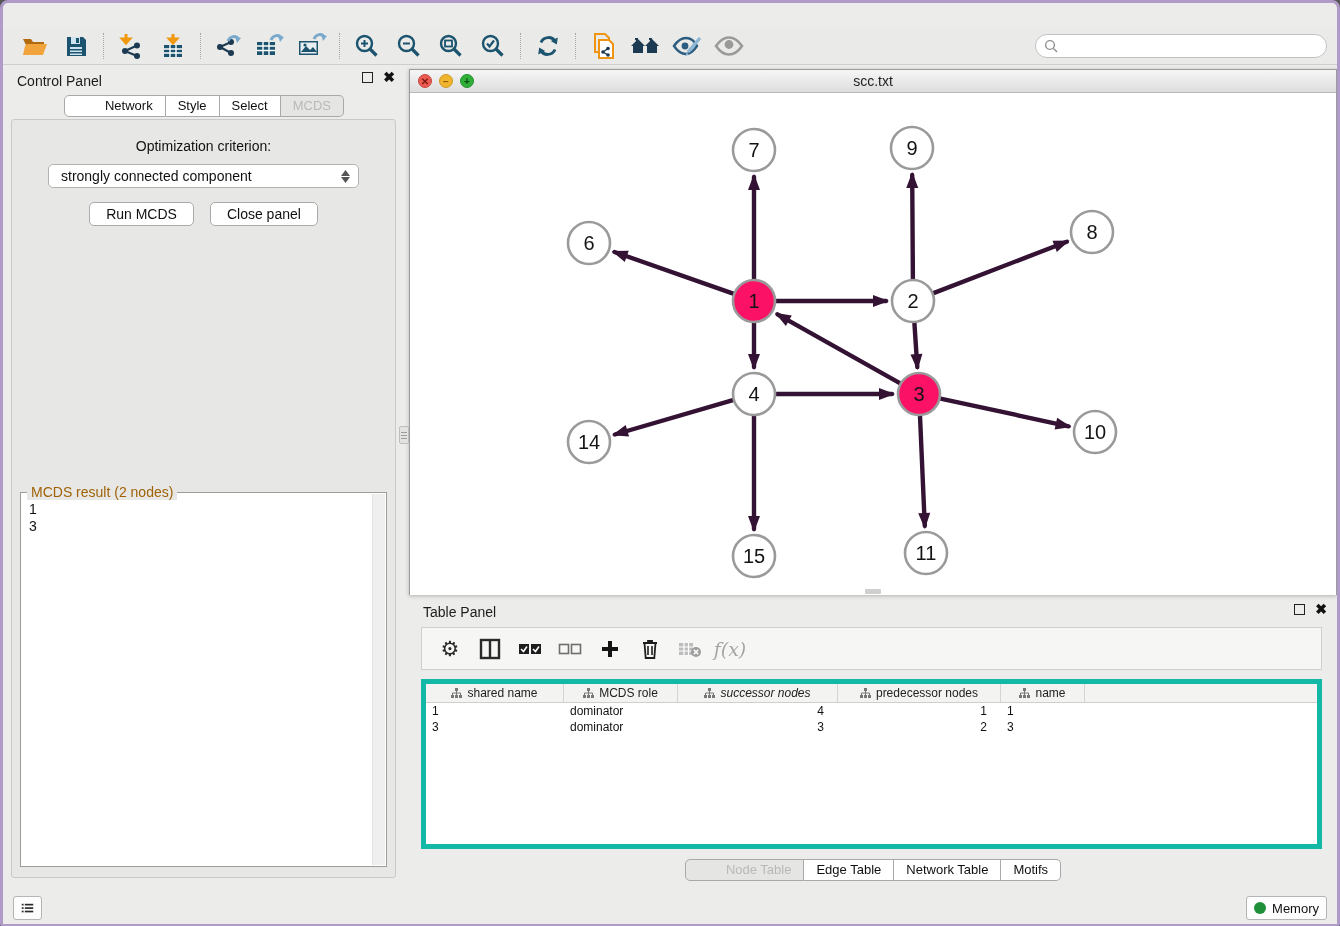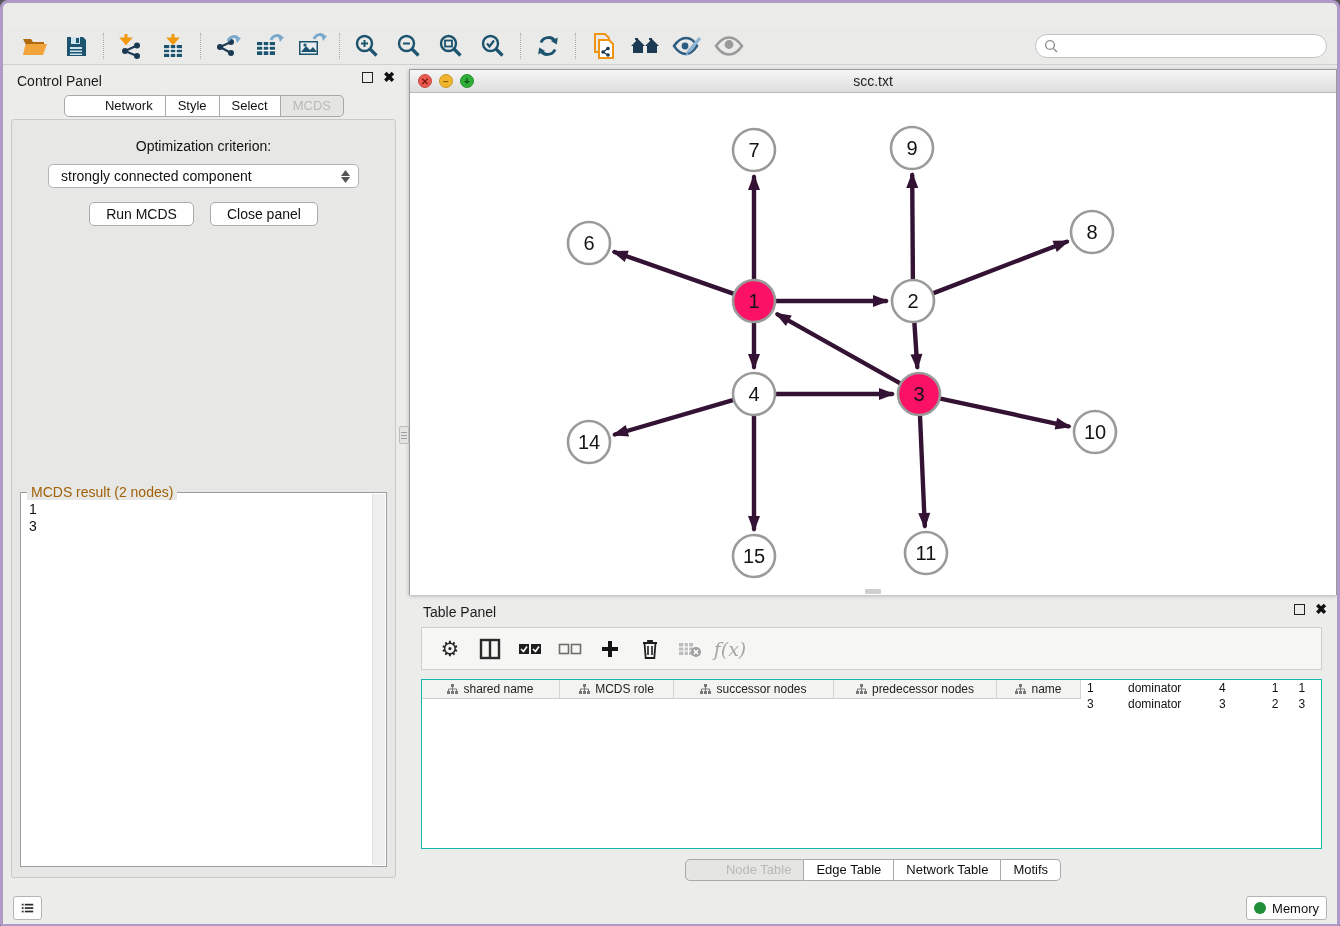--- a/index.html
+++ b/index.html
@@ -102,21 +102,21 @@
   .tp-toolbar {
     position:absolute; left:12px; right:15px; top:30px; height:43px;
     background:#f6f6f4; border:1px solid #cfcfcd;
     display:flex; align-items:center; padding:0 10px; gap:4px;
   }
   .ttbtn { width:36px; height:34px; display:flex; align-items:center; justify-content:center; background:none; border:none; }
   .gear-glyph { font-size:21px; color:#2a2a2a; line-height:20px; }
   .fx-glyph { font-family:"DejaVu Serif", serif; font-style:italic; font-size:19px; color:#a5a5a5; }
   .datatable {
     position:absolute; left:12px; right:15px; top:82px; bottom:44px;
-    background:#fff; border:1px solid #14b8a6; display:flex; flex-direction:row;
+    background:#fff; border:5px solid #14b8a6; display:flex; flex-direction:column;
   }
   .thead { display:flex; height:19px; background:#f3f3f1; border-bottom:1px solid #cfcfcd; }
   .th { display:flex; align-items:center; justify-content:center; gap:5px; font-size:12px; color:#222;
         border-right:1px solid #d4d4d2; height:100%; }
   .th.filler { flex:1; border-right:none; }
   .tbody { flex:1; overflow:hidden; }
   .tr { display:flex; height:16px; }
   .td { font-size:12px; color:#111; height:16px; line-height:16px; padding:0 6px; white-space:nowrap; }
   .td.right { text-align:right; padding-right:14px; }
   .tp-tabs { position:absolute; left:0; right:0; bottom:12px; display:flex; justify-content:center; }
@@ -484,21 +484,21 @@
               <svg width="11" height="11" viewBox="0 0 11 11">
                 <rect x="4" y="0" width="3" height="3" fill="#777"></rect>
                 <rect x="0" y="7" width="3" height="3" fill="#777"></rect>
                 <rect x="4" y="7" width="3" height="3" fill="#777"></rect>
                 <rect x="8" y="7" width="3" height="3" fill="#777"></rect>
                 <path d="M5.5 3v2M1.5 7V5h8v2M5.5 5v2" stroke="#777" fill="none" stroke-width="1"></path>
               </svg>
             </span>
             <span>MCDS role</span>
           </div>
-          <div class="th" style="width: 160px;">
+          <div class="th" style="width: 160px; font-style: italic;">
             <span style="display:flex">
               <svg width="11" height="11" viewBox="0 0 11 11">
                 <rect x="4" y="0" width="3" height="3" fill="#777"></rect>
                 <rect x="0" y="7" width="3" height="3" fill="#777"></rect>
                 <rect x="4" y="7" width="3" height="3" fill="#777"></rect>
                 <rect x="8" y="7" width="3" height="3" fill="#777"></rect>
                 <path d="M5.5 3v2M1.5 7V5h8v2M5.5 5v2" stroke="#777" fill="none" stroke-width="1"></path>
               </svg>
             </span>
             <span>successor nodes</span>

